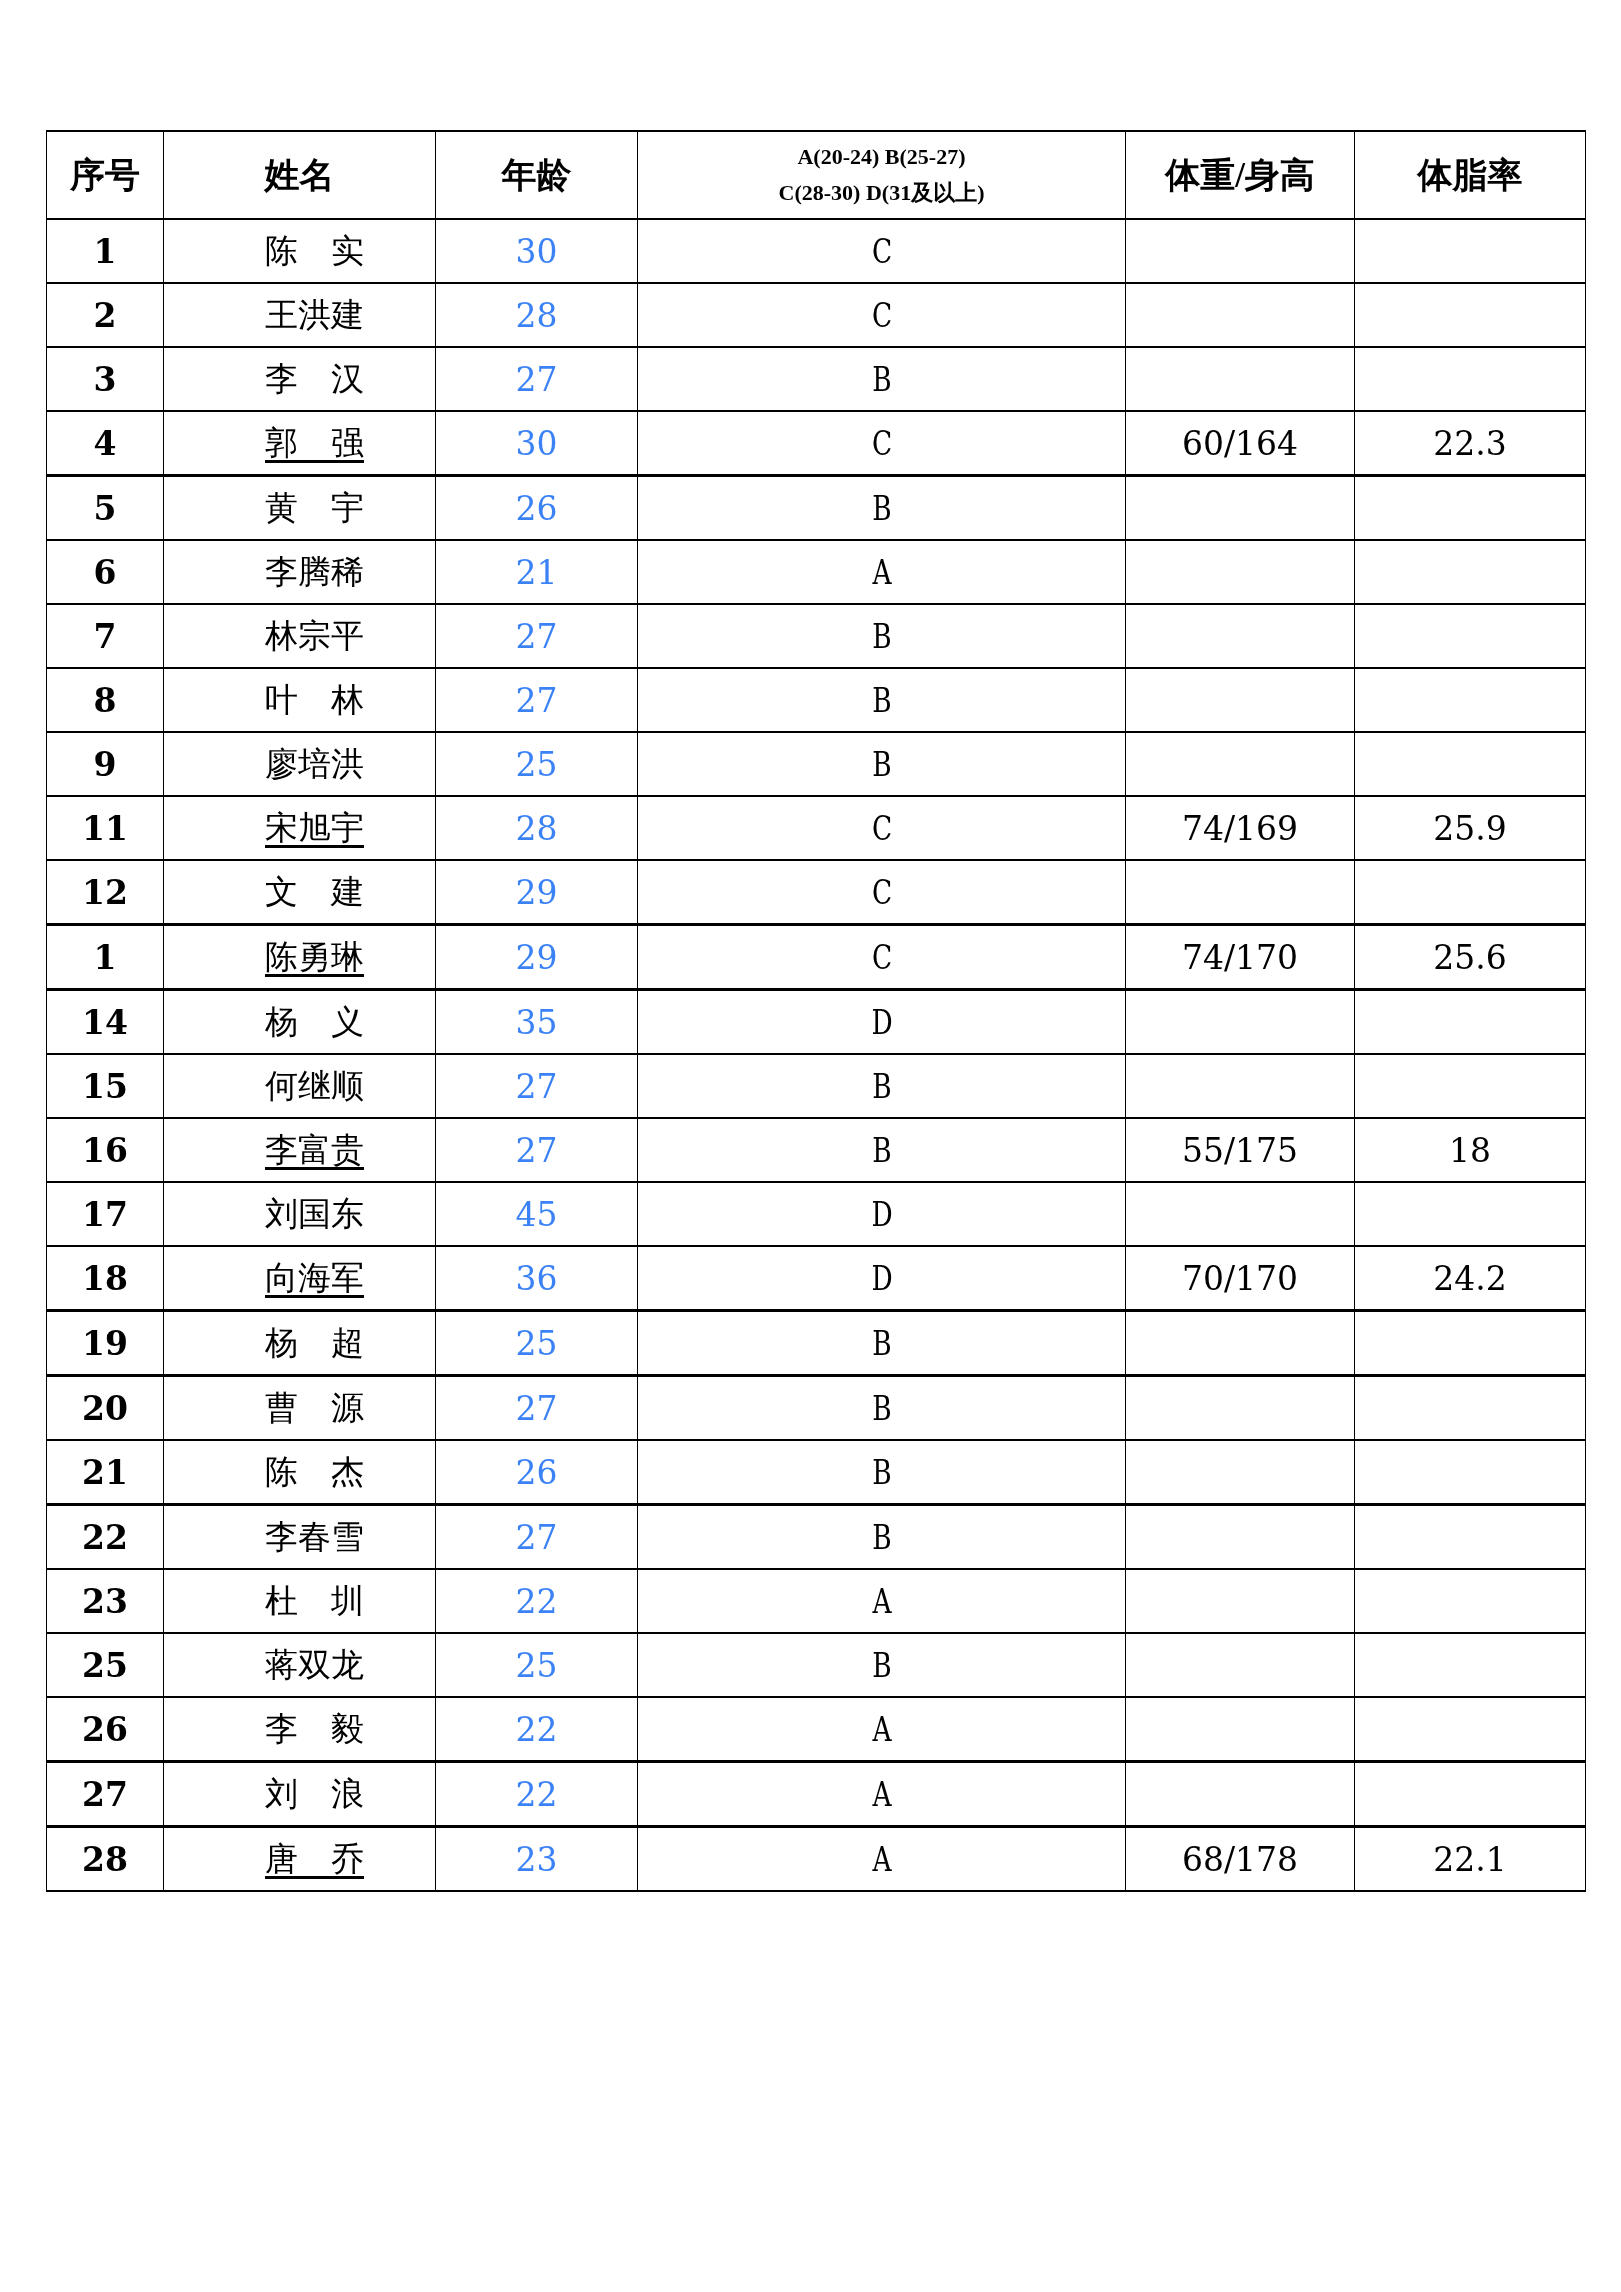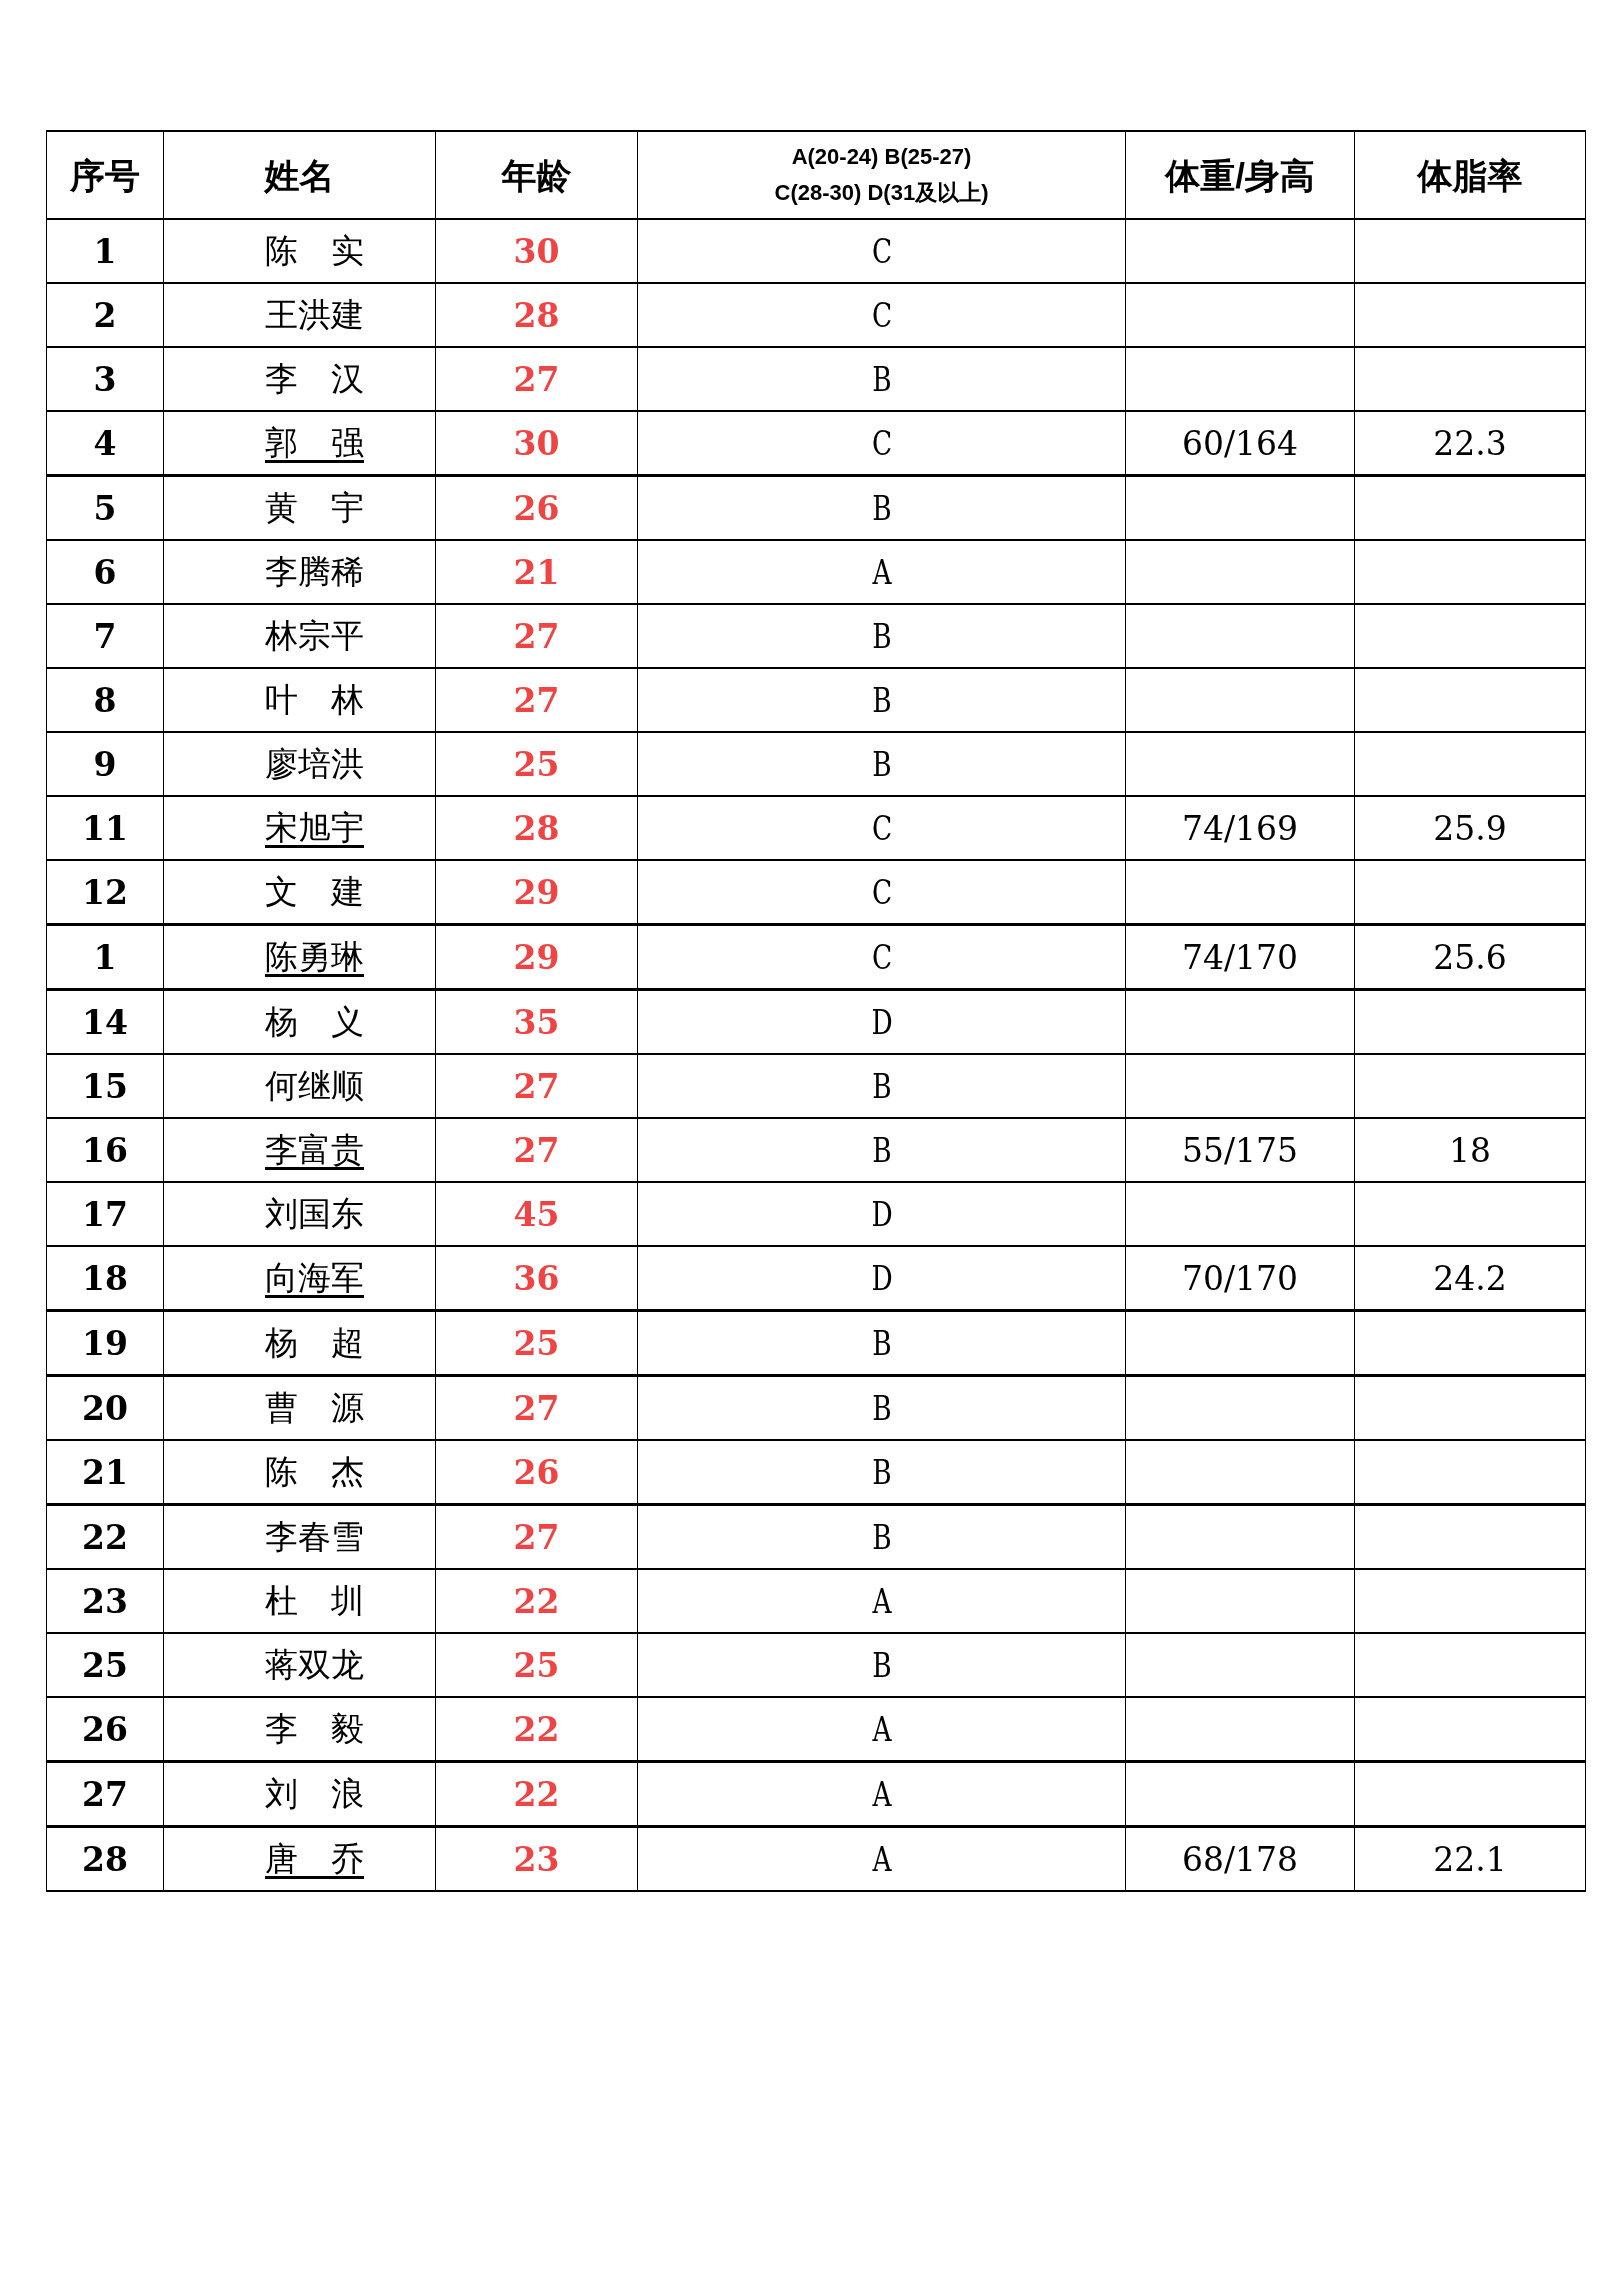--- a/index.html
+++ b/index.html
@@ -15,34 +15,34 @@
   table.roster col.c4 { width:488px; }
   table.roster col.c5 { width:229px; }
   table.roster col.c6 { width:231px; }
   table.roster th, table.roster td {
     border-left:1px solid #000; border-right:1px solid #000;
     border-top:2px solid #000; border-bottom:2px solid #000;
     text-align:center; vertical-align:middle; padding:0;
   }
   table.roster th {
     height:86px;
-    font-family:Liberation Sans, sans-serif; font-weight:bold; font-size:35px;
+    font-family:Liberation Serif, serif; font-weight:bold; font-size:35px;
     line-height:37px;
     text-align:center;
   }
   table.roster th.grp { font-size:22px; line-height:36px; }
   table.roster td {
     height:62px;
     font-family:"DejaVu Serif", serif; font-size:33px;
   }
   table.roster tr.thick td { border-bottom:3.9px solid #000; }
   td.num { font-family:"Liberation Serif", serif; font-weight:bold; font-size:35px; }
   td.name span { text-decoration:none; letter-spacing:0;margin-left:30px; }
   td.name span.ul { text-decoration:underline; text-underline-offset:5.9px; }
-  td.age { font-family:"Liberation Serif", serif; font-size:35px; color:#ef4444;font-weight:bold; }
+  td.age { font-family:"Liberation Serif", serif; font-size:35px; color:#3b82f6; }
   td.grp { font-family:"DejaVu Serif", serif; font-size:33px; transform:scaleX(0.8); }
   td.wh, td.bf { font-family:"DejaVu Serif", serif; font-size:33px; }
 </style>
 </head>
 <body>
 
 <table class="roster">
   <colgroup>
     <col class="c1">
       <col class="c2">

